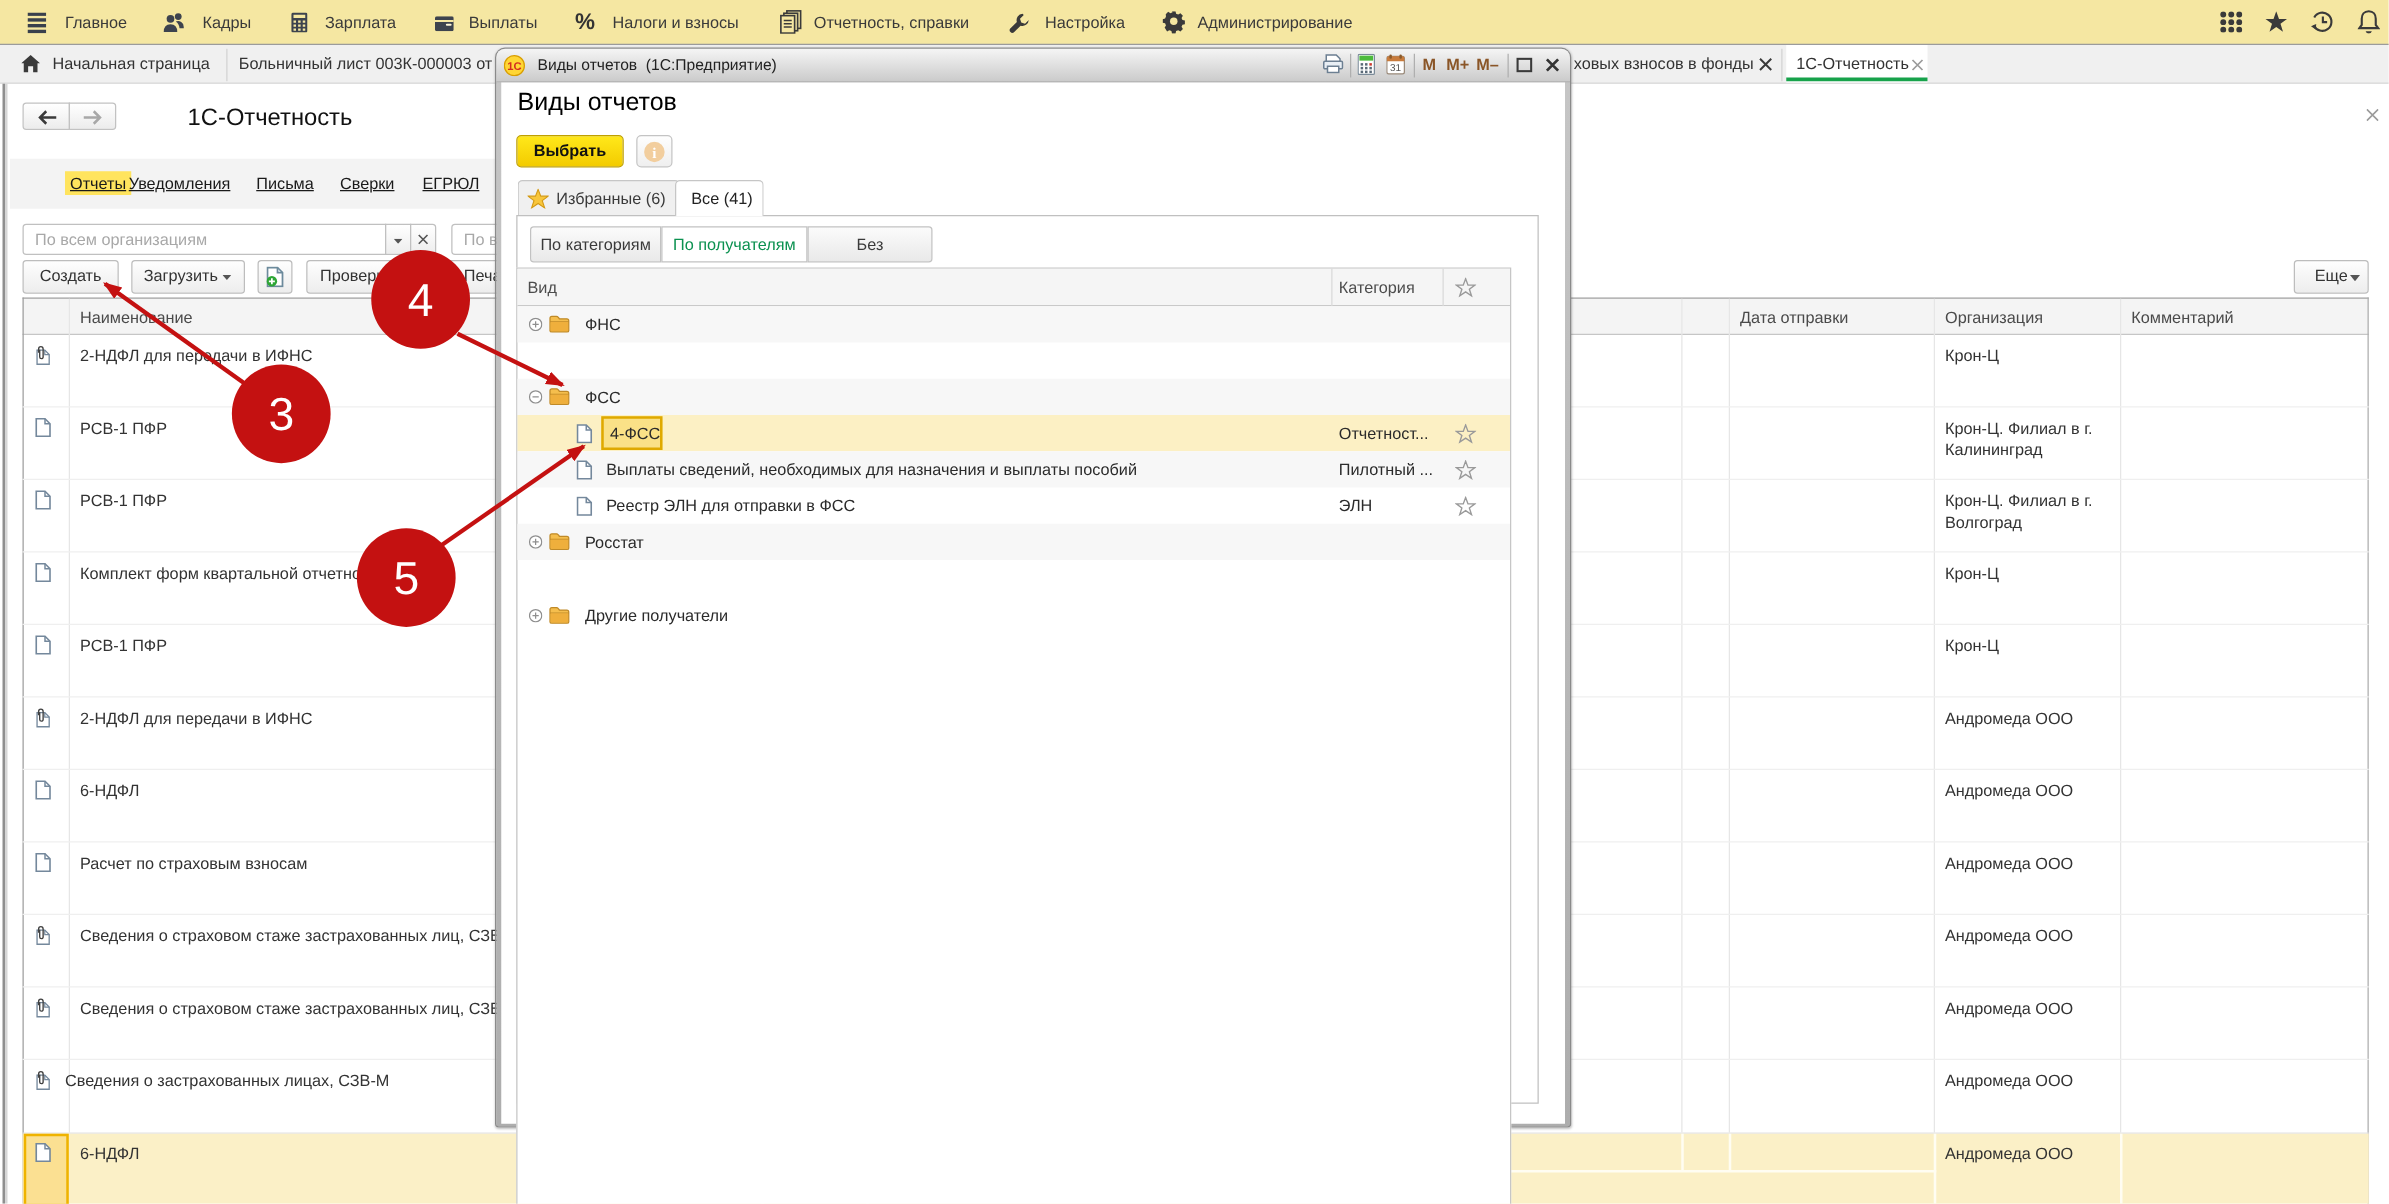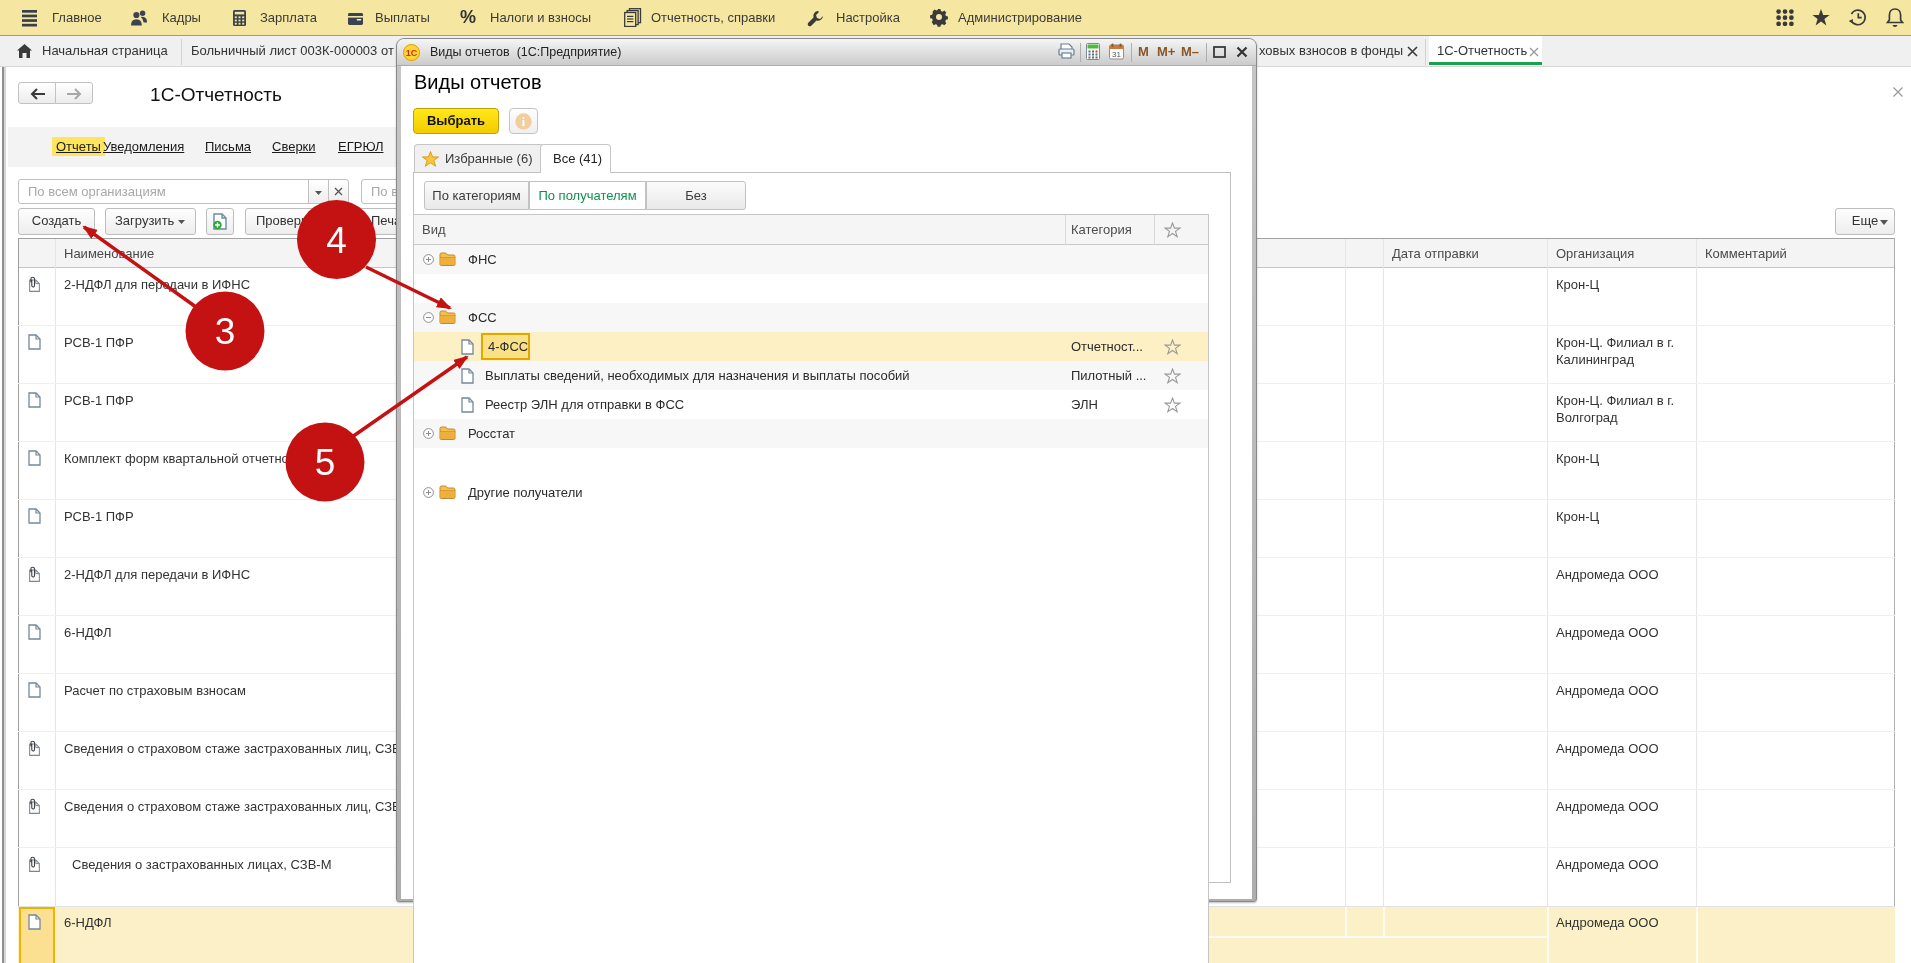--- a/index.html
+++ b/index.html
@@ -368,21 +368,21 @@
 
 <svg class="abs ic-clip" style="left:27px;top:798px;" width="15" height="17" viewBox="0 0 17 18">
     <use href="#icclip"></use>
   </svg>
 <div class="cell" style="left:64px;top:798px;">Сведения о страховом стаже застрахованных лиц, СЗВ-СТАЖ</div>
 <div class="cell" style="left:1556px;top:798px;">Андромеда ООО</div>
 
 <svg class="abs ic-clip" style="left:27px;top:856px;" width="15" height="17" viewBox="0 0 17 18">
     <use href="#icclip"></use>
   </svg>
-<div class="cell" style="left:72px;top:856px;">Сведения о застрахованных лицах, СЗВ-М</div>
+<div class="cell" style="left:52px;top:856px;">Сведения о застрахованных лицах, СЗВ-М</div>
 <div class="cell" style="left:1556px;top:856px;">Андромеда ООО</div>
 
 <div id="hlrow"></div>
 <div class="abs" style="left:457px;top:907px;width:2px;height:56px;background:#FFFDF2;"></div>
 <div class="abs" style="left:609px;top:907px;width:2px;height:56px;background:#FFFDF2;"></div>
 <div class="abs" style="left:693px;top:907px;width:2px;height:56px;background:#FFFDF2;"></div>
 <div class="abs" style="left:1345px;top:907px;width:2px;height:30px;background:#FFFDF2;"></div>
 <div class="abs" style="left:1383px;top:907px;width:2px;height:30px;background:#FFFDF2;"></div>
 <div class="abs" style="left:1547px;top:907px;width:2px;height:56px;background:#FFFDF2;"></div>
 <div class="abs" style="left:1696px;top:907px;width:2px;height:56px;background:#FFFDF2;"></div>

